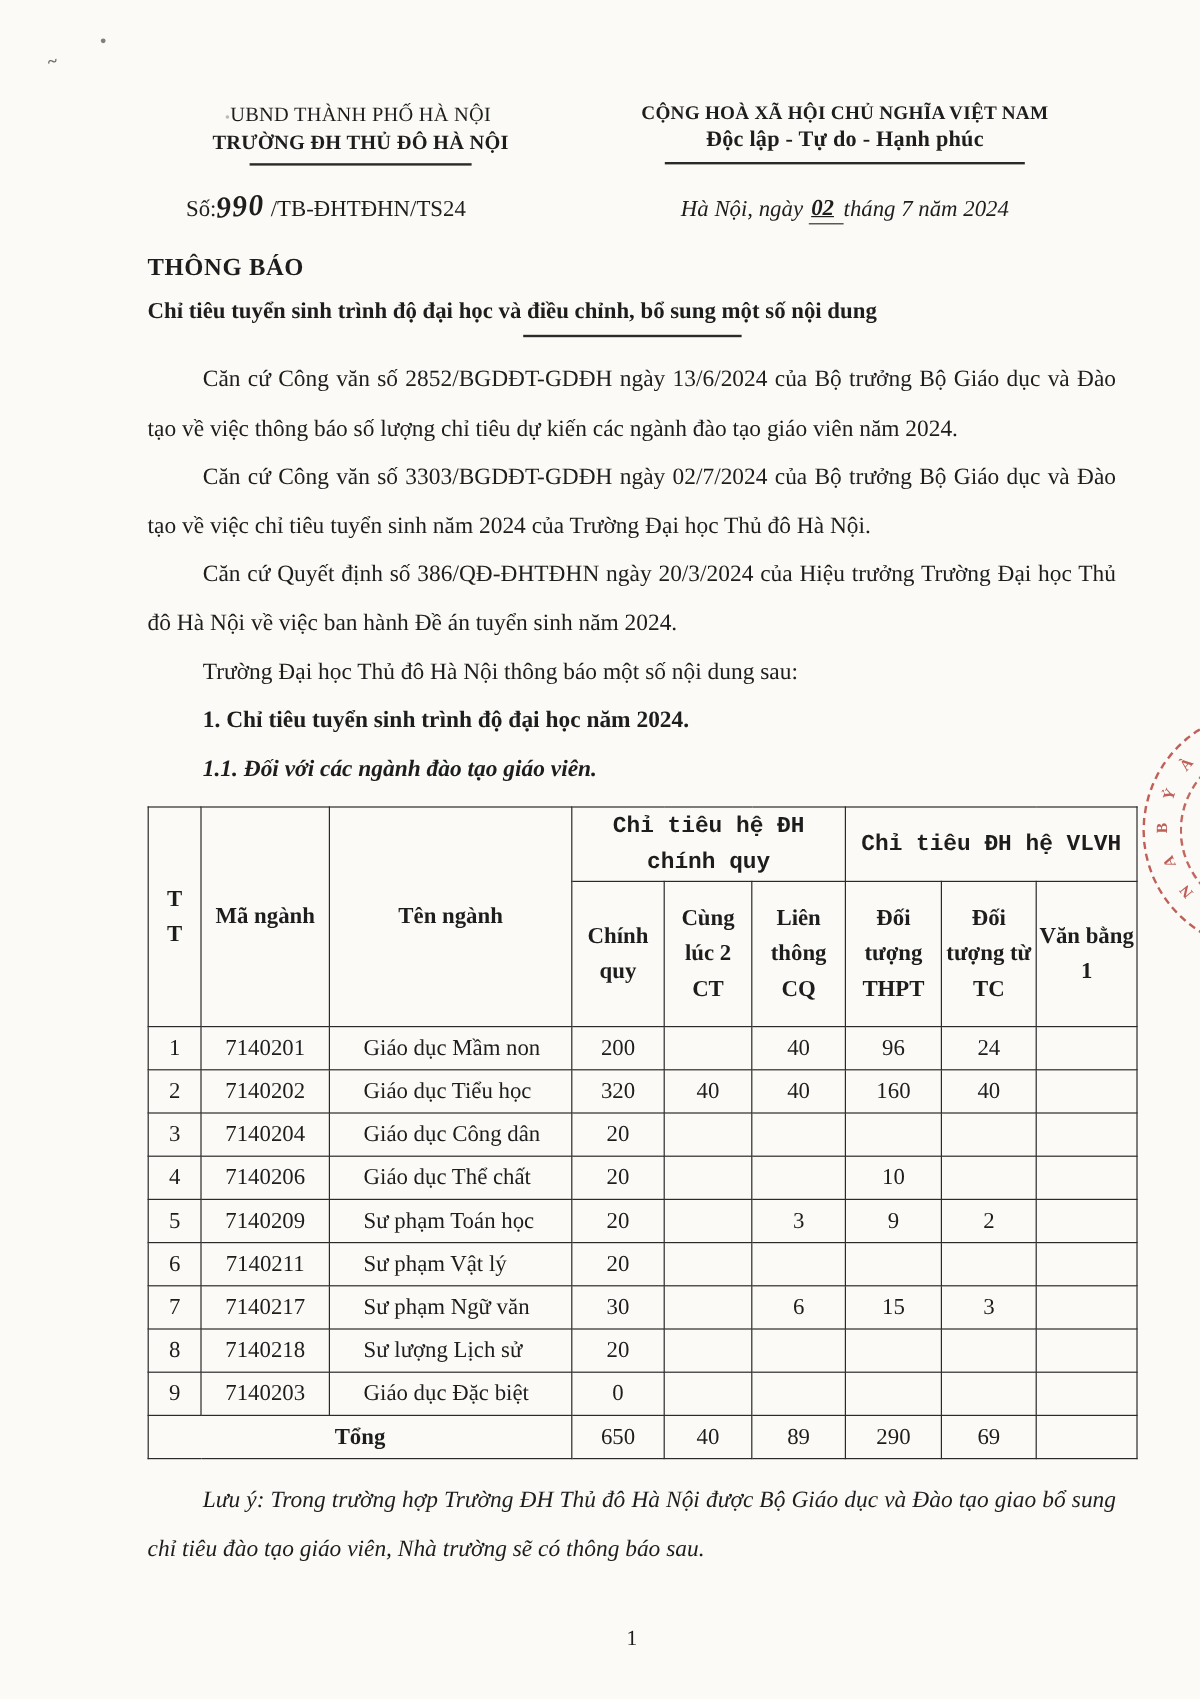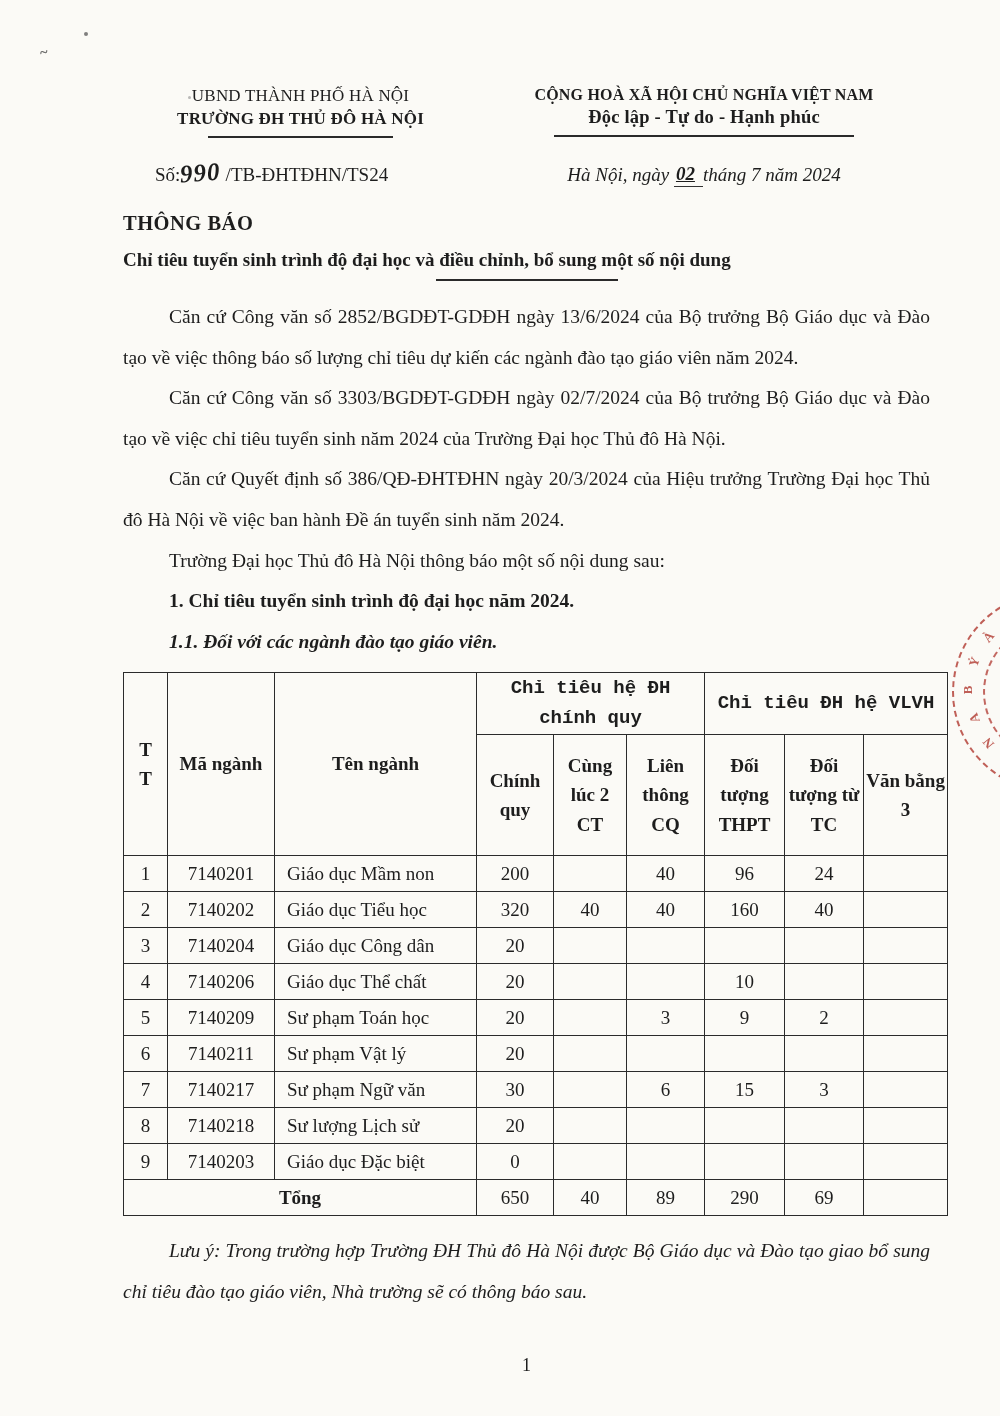--- a/index.html
+++ b/index.html
@@ -49,21 +49,21 @@
   table.quota th,table.quota td{
     border:1.7px solid #2b2b2b;
     font-size:19px;text-align:center;vertical-align:middle;
     padding:1px 2px;overflow:hidden;
   }
   table.quota th{font-weight:bold;line-height:1.55;}
   th.grp{height:52px;font-family:Liberation Mono, monospace;}
   tr.subhdr th{height:118px;}
   th.tt-cell{white-space:pre-line;line-height:1.5;}
   table.quota td{height:33px;}
-  table.quota td.ten{text-align:left;padding-left:12px;}
+  table.quota td.ten{text-align:left;padding-left:28px;}
   td.total-label{font-weight:bold;font-size:20px;height:36px;}
 
   
   .note{margin-top:14px;font-size:19.5px;font-style:italic;line-height:2.12;text-align:justify;text-indent:46px;}
 
   .pageno{margin-top:42px;text-align:center;font-size:18px;}
 
   
   .stamp-circle{position:absolute;border-radius:50%;border:2.5px dashed #b5443c;opacity:.85;}
   .stamp-outer{left:952px;top:592px;width:196px;height:196px;}
@@ -147,21 +147,21 @@
         <th rowspan="2">Tên ngành</th>
         <th colspan="3" class="grp">Chỉ tiêu hệ ĐH chính quy</th>
         <th colspan="3" class="grp">Chỉ tiêu ĐH hệ VLVH</th>
       </tr>
       <tr class="subhdr">
           <th>Chính quy</th>
           <th>Cùng lúc 2 CT</th>
           <th>Liên thông CQ</th>
           <th>Đối tượng THPT</th>
           <th>Đối tượng từ TC</th>
-          <th>Văn bằng 3</th>
+          <th>Văn bằng 1</th>
         </tr>
     </thead>
     <tbody>
         <tr>
           <td>1</td>
           <td>7140201</td>
           <td class="ten">Giáo dục Mầm non</td>
           <td>200</td>
           <td></td>
           <td>40</td>

